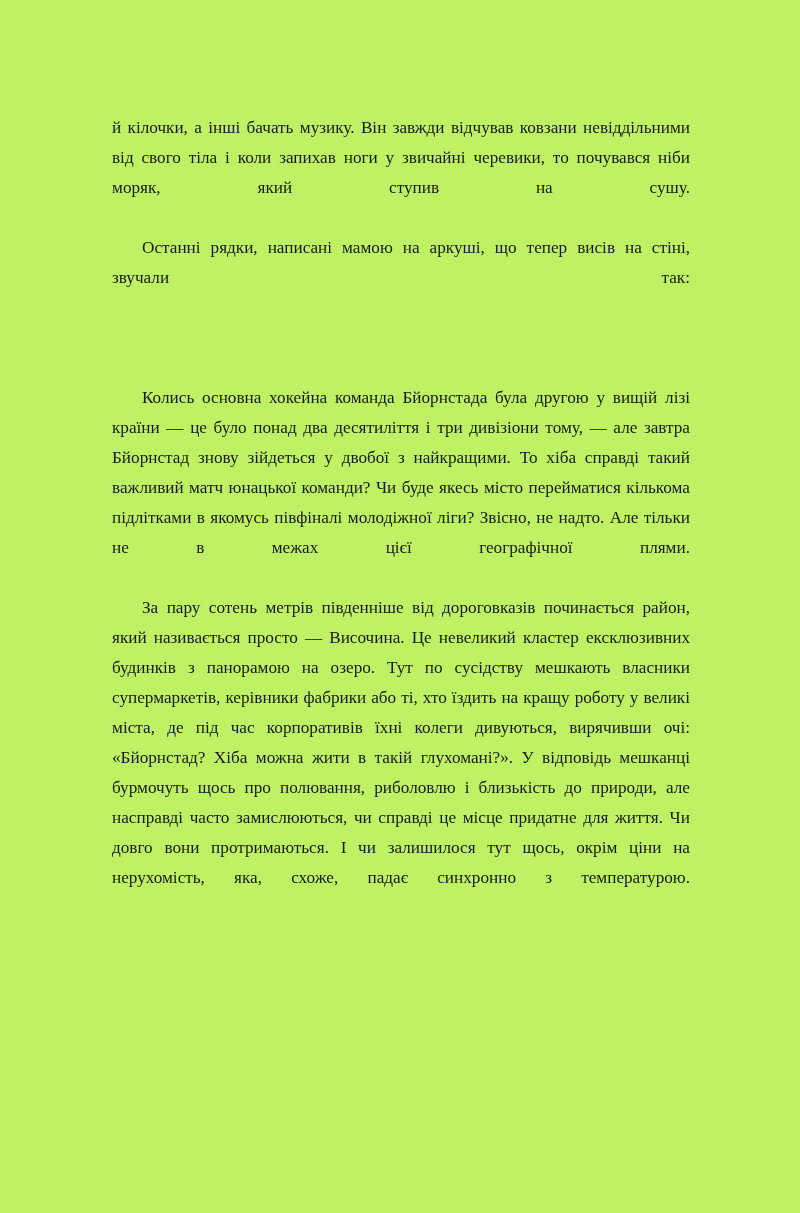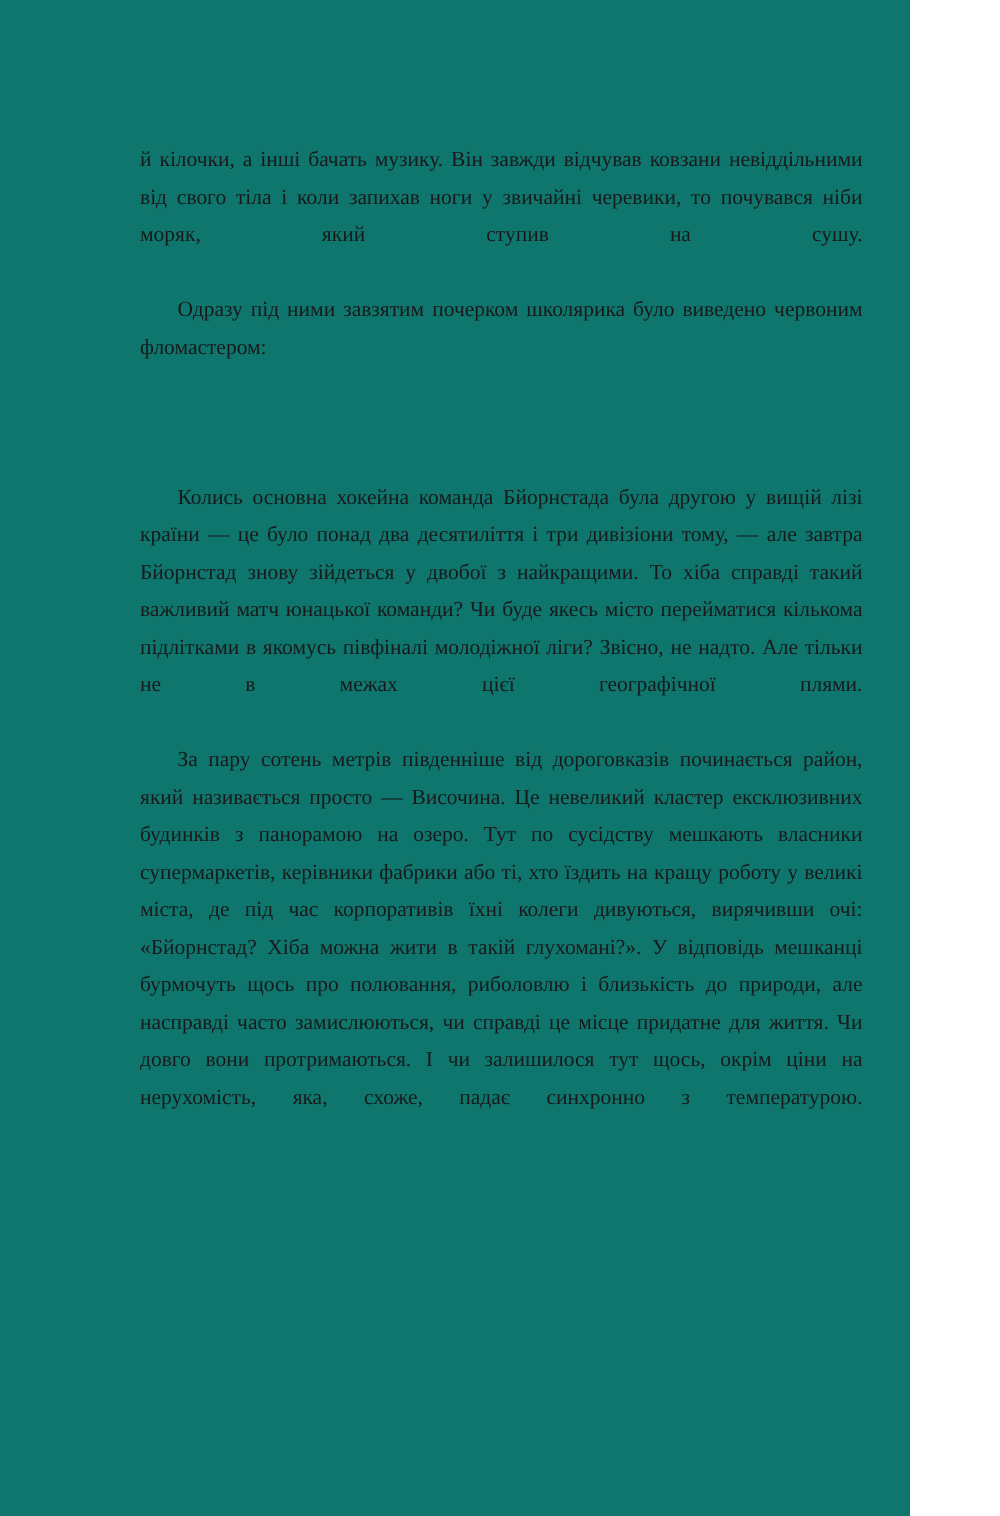--- a/index.html
+++ b/index.html
@@ -3,23 +3,23 @@
 <meta charset="utf-8">
 <title>Book page</title>
 <style>
   html, body {
     margin: 0;
     padding: 0;
     background: #ffffff;
   }
   .page {
     position: relative;
-    width: 728px;
+    width: 800px;
     height: 1213px;
-    background: #0f766e;
+    background: #bef264;
     overflow: hidden;
     box-sizing: border-box;
   }
   .text-column {
     position: absolute;
     left: 112px;
     top: 113px;
     width: 578px;
     font-family: "Liberation Serif", "DejaVu Serif", serif;
     font-size: 17.2px;
@@ -55,23 +55,23 @@
   }
 </style>
 </head>
 <body>
 
 <div class="page">
   <div class="text-column">
 
     <p class="no-indent">й кілочки, а інші бачать музику. Він завжди відчував ковзани невіддільними від свого тіла і коли запихав ноги у звичайні черевики, то почувався ніби моряк, який ступив на сушу.</p>
 
+    <p>Останні рядки, написані мамою на аркуші, що тепер висів на стіні, звучали так:</p>
 
 
-    <p>Одразу під ними завзятим почерком школярика було виведено червоним фломастером:</p>
 
 
     <div class="spacer-line"></div>
 
 
     <div class="spacer-line"></div>
 
     <p>Колись основна хокейна команда Бйорнстада була другою у вищій лізі країни — це було понад два десятиліття і три дивізіони тому, — але завтра Бйорнстад знову зійдеться у двобої з найкращими. То хіба справді такий важливий матч юнацької команди? Чи буде якесь місто перейматися кількома підлітками в якомусь півфіналі молодіжної ліги? Звісно, не надто. Але тільки не в межах цієї географічної плями.</p>
 
     <p>За пару сотень метрів південніше від дороговказів починається район, який називається просто — Височина. Це невеликий кластер ексклюзивних будинків з панорамою на озеро. Тут по сусідству мешкають власники супермаркетів, керівники фабрики або ті, хто їздить на кращу роботу у великі міста, де під час корпоративів їхні колеги дивуються, вирячивши очі: «Бйорнстад? Хіба можна жити в такій глухомані?». У відповідь мешканці бурмочуть щось про полювання, риболовлю і близькість до природи, але насправді часто замислюються, чи справді це місце придатне для життя. Чи довго вони протримаються. І чи залишилося тут щось, окрім ціни на нерухомість, яка, схоже, падає синхронно з температурою.</p>

